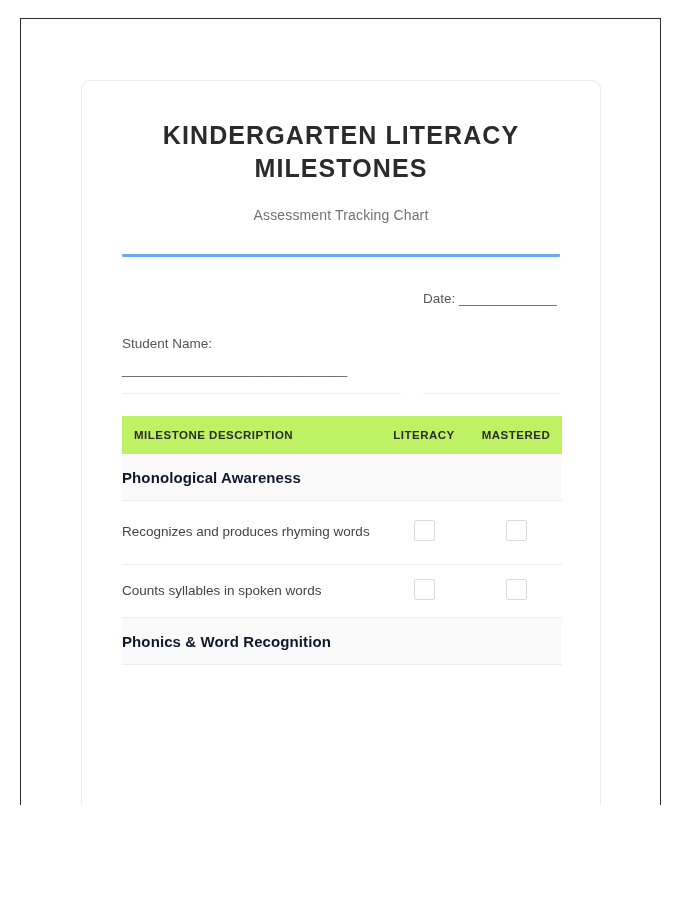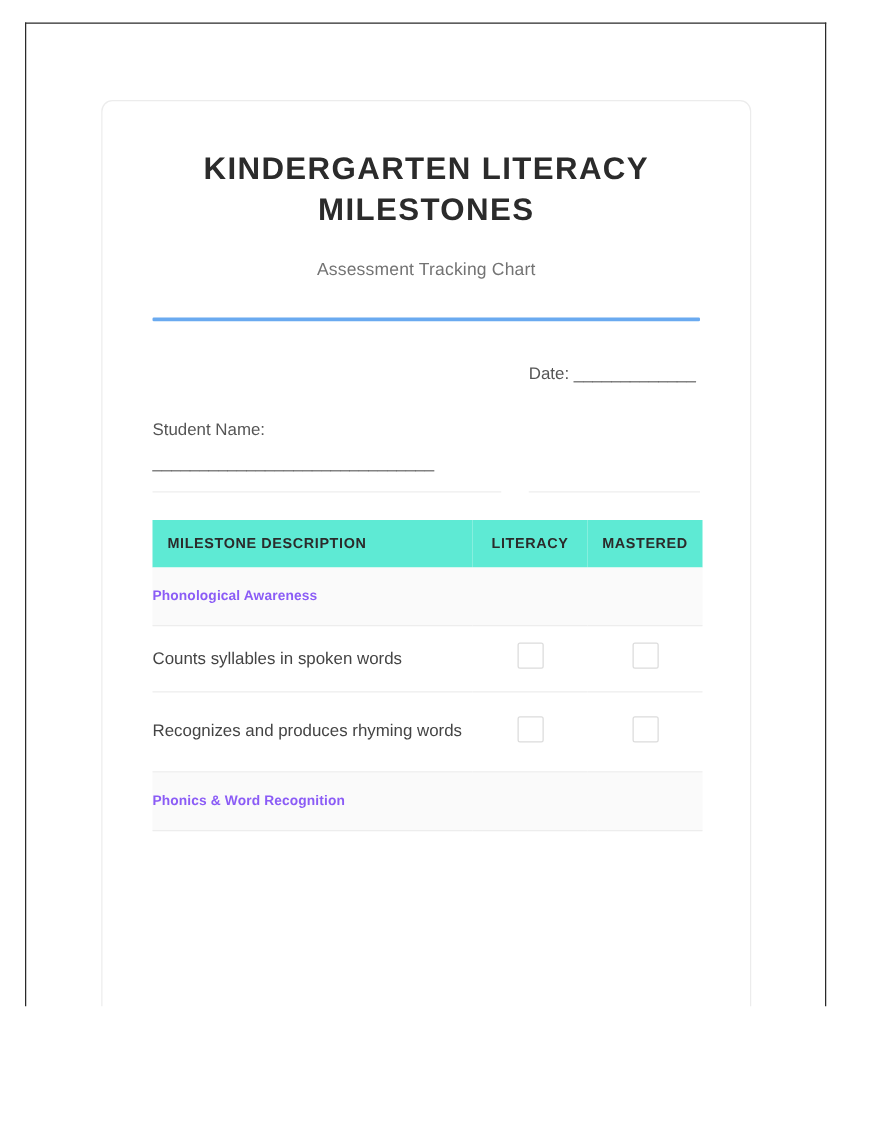--- a/index.html
+++ b/index.html
@@ -106,44 +106,44 @@
     border-collapse: collapse;
     table-layout: fixed;
   }
   .milestone-table th,
   .milestone-table td {
     padding: 0;
     vertical-align: middle;
   }
 
   .thead-row th {
-    background: #5eead4;
+    background: #bef264;
     font-size: 11.5px;
     font-weight: bold;
     color: #2b2b2b;
     letter-spacing: 0.5px;
     height: 38px;
     text-align: left;
   }
   .th-desc { padding-left: 12px !important; }
   .th-mark { text-align: center !important; }
 
   .col-desc { width: 256px; }
   .col-emerging { width: 92px; }
   .col-mastered { width: 92px; }
 
   .section-row td {
     background: #fafafa;
     border-bottom: 1px solid #ededed;
     height: 46px;
   }
   .section-label {
-    color: #8b5cf6;
+    color: #0f172a;
     font-weight: bold;
-    font-size: 11px;
+    font-size: 15px;
     padding-left: 12px;
     letter-spacing: 0.1px;
   }
 
   .item-row td {
     border-bottom: 1px solid #ededed;
     height: 52px;
   }
   .item-row.tall td { height: 63px; }
   .item-label {
@@ -199,27 +199,27 @@
           <tr class="thead-row">
             <th class="th-desc">MILESTONE DESCRIPTION</th>
             <th class="th-mark">LITERACY</th>
             <th class="th-mark">MASTERED</th>
           </tr>
         </thead>
         <tbody id="table-body">
             <tr class="section-row">
               <td colspan="3" class="section-label">Phonological Awareness</td>
             </tr>
+            <tr class="item-row tall">
+              <td class="item-label">Recognizes and produces rhyming words</td>
+              <td class="cb-cell"><span class="checkbox"></span></td>
+              <td class="cb-cell"><span class="checkbox"></span></td>
+            </tr>
             <tr class="item-row">
               <td class="item-label">Counts syllables in spoken words</td>
-              <td class="cb-cell"><span class="checkbox"></span></td>
-              <td class="cb-cell"><span class="checkbox"></span></td>
-            </tr>
-            <tr class="item-row tall">
-              <td class="item-label">Recognizes and produces rhyming words</td>
               <td class="cb-cell"><span class="checkbox"></span></td>
               <td class="cb-cell"><span class="checkbox"></span></td>
             </tr>
             <tr class="section-row">
               <td colspan="3" class="section-label">Phonics &amp; Word Recognition</td>
             </tr>
           </tbody>
       </table>
 
     </div>

